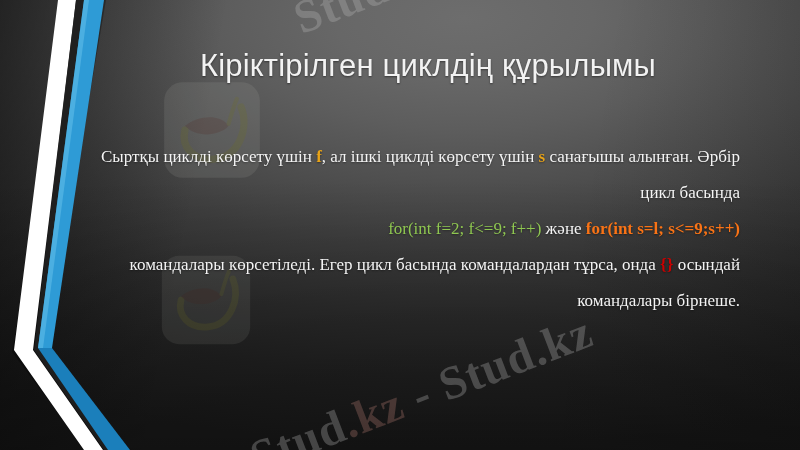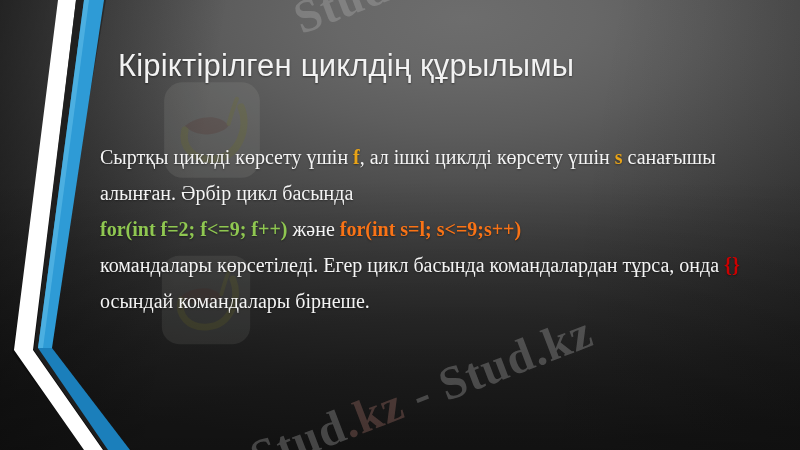--- a/index.html
+++ b/index.html
@@ -103,47 +103,48 @@
   .content {
     position: absolute;
     inset: 0;
   }
 
   .title {
     position: absolute;
     left: 118px;
     top: 47px;
     width: 620px;
+    text-align: center;
     color: #f2f2f2;
     font-family: "Liberation Sans", sans-serif;
     font-size: 31px;
     font-weight: normal;
     line-height: 38px;
     letter-spacing: 0.2px;
     text-shadow: 0 1px 2px rgba(0,0,0,0.45);
   }
 
   .body-block {
     position: absolute;
     left: 100px;
     top: 139px;
     width: 640px;
-    text-align: left;
+    text-align: right;
     color: #f4f4f4;
     font-family: "Liberation Serif", "DejaVu Serif", serif;
-    font-size: 20px;
+    font-size: 17px;
     line-height: 36px;
     text-shadow: 0 1px 2px rgba(0,0,0,0.40);
   }
   .body-block p { margin: 0; }
 
   .hl-amber { color: #e8a317; font-weight: bold; }
   .code-green {
     color: #8fc751;
-    font-weight: bold;
+    font-weight: normal;
     font-family: "Liberation Serif", "DejaVu Serif", serif;
   }
   .code-blue {
     color: #f97316;
     font-weight: bold;
     font-family: "Liberation Serif", "DejaVu Serif", serif;
   }
   .brace-red { color: #cc0000; font-weight: bold; }
 </style>
 </head>

